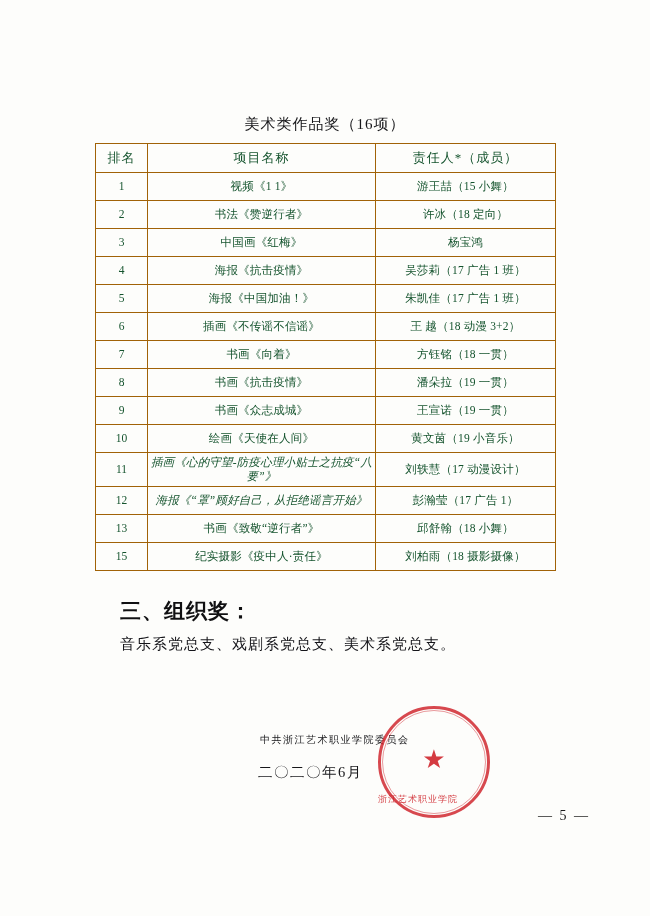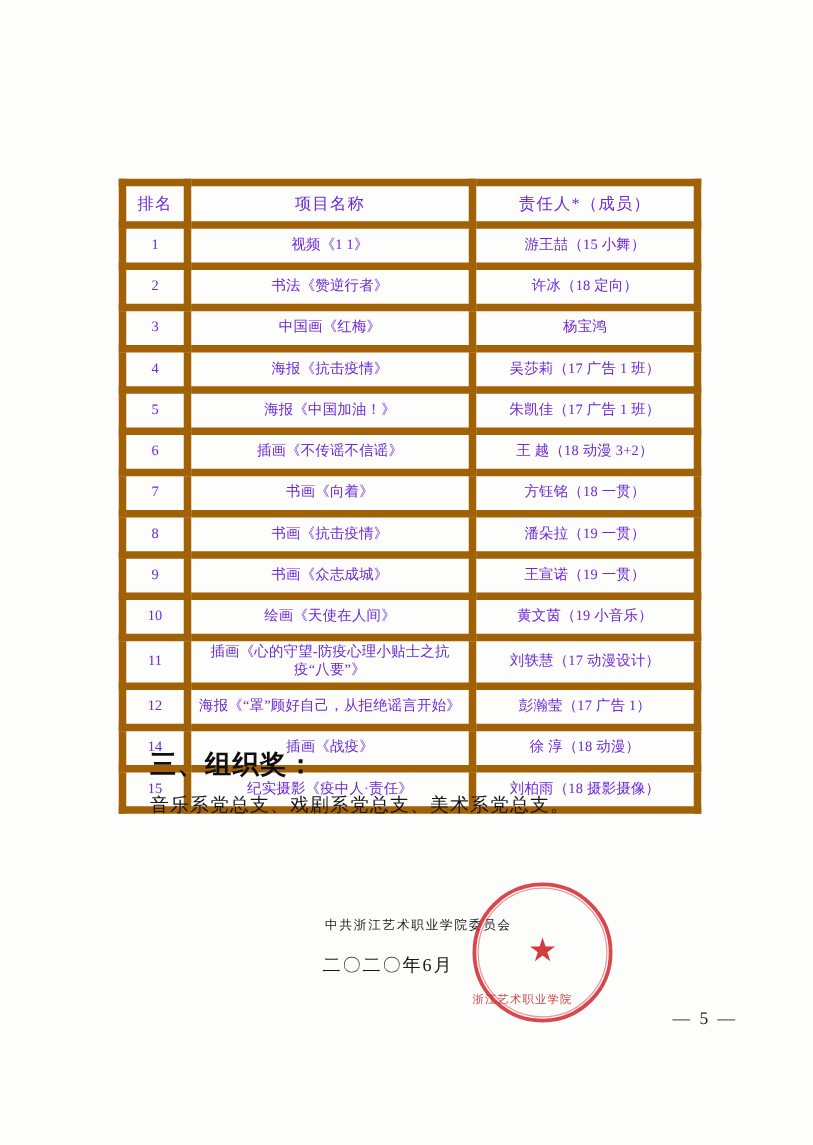--- a/index.html
+++ b/index.html
@@ -34,27 +34,27 @@
   }
   table.awards {
     position: absolute;
     left: 95px;
     top: 143px;
     width: 460px;
     border-collapse: collapse;
     table-layout: fixed;
   }
   table.awards td, table.awards th {
-    border: 6px solid #a16207;
+    border: 1px solid #a16207;
     font-weight: normal;
     font-size: 11.5px;
     text-align: center;
     padding: 2px 2px;
     line-height: 1.25;
-    color: #6d28d9;
+    color: #14532d;
   }
   table.awards thead td {
     font-size: 13px;
     height: 24px;
     letter-spacing: 1px;
   }
   table.awards tbody td {
     height: 23px;
   }
   col.c-rank { width: 52px; }
@@ -69,20 +69,21 @@
   }
   td.person {
     font-size: 11.5px;
     text-align: left;
     padding-left: 10px;
     letter-spacing: 0.2px;
   }
   td.two-line {
     line-height: 1.45;
     padding: 3px 6px;
+    font-style: italic;
   }
   .section-heading {
     position: absolute;
     left: 120px;
     top: 597px;
     font-size: 21px;
     font-weight: bold;
     letter-spacing: 1px;
     color: #101012;
   }
@@ -167,20 +168,21 @@
     font-size: 9px;
     letter-spacing: 1px;
     color: rgba(206, 32, 39, 0.85);
   }
 </style>
 </head>
 <body>
 
 <div class="page">
 
+  <div class="doc-title">美术类作品奖（16项）</div>
 
   <table class="awards">
     <colgroup>
       <col class="c-rank">
       <col class="c-name">
       <col class="c-person">
     </colgroup>
     <thead>
       <tr>
         <td>排名</td>
@@ -243,23 +245,23 @@
         <td class="rank">11</td>
         <td class="name two-line">插画《心的守望-防疫心理小贴士之抗疫“八要”》</td>
         <td class="person">刘轶慧（17 动漫设计）</td>
       </tr>
       <tr>
         <td class="rank">12</td>
         <td class="name two-line">海报《“罩”顾好自己，从拒绝谣言开始》</td>
         <td class="person">彭瀚莹（17 广告 1）</td>
       </tr>
       <tr>
-        <td class="rank">14</td>
-        <td class="name">插画《战疫》</td>
-        <td class="person">徐 淳（18 动漫）</td>
+        <td class="rank">13</td>
+        <td class="name">书画《致敬“逆行者”》</td>
+        <td class="person">邱舒翰（18 小舞）</td>
       </tr>
       <tr>
         <td class="rank">15</td>
         <td class="name">纪实摄影《疫中人·责任》</td>
         <td class="person">刘柏雨（18 摄影摄像）</td>
       </tr>
     </tbody>
   </table>
 
   <div class="section-heading">三、组织奖：</div>

